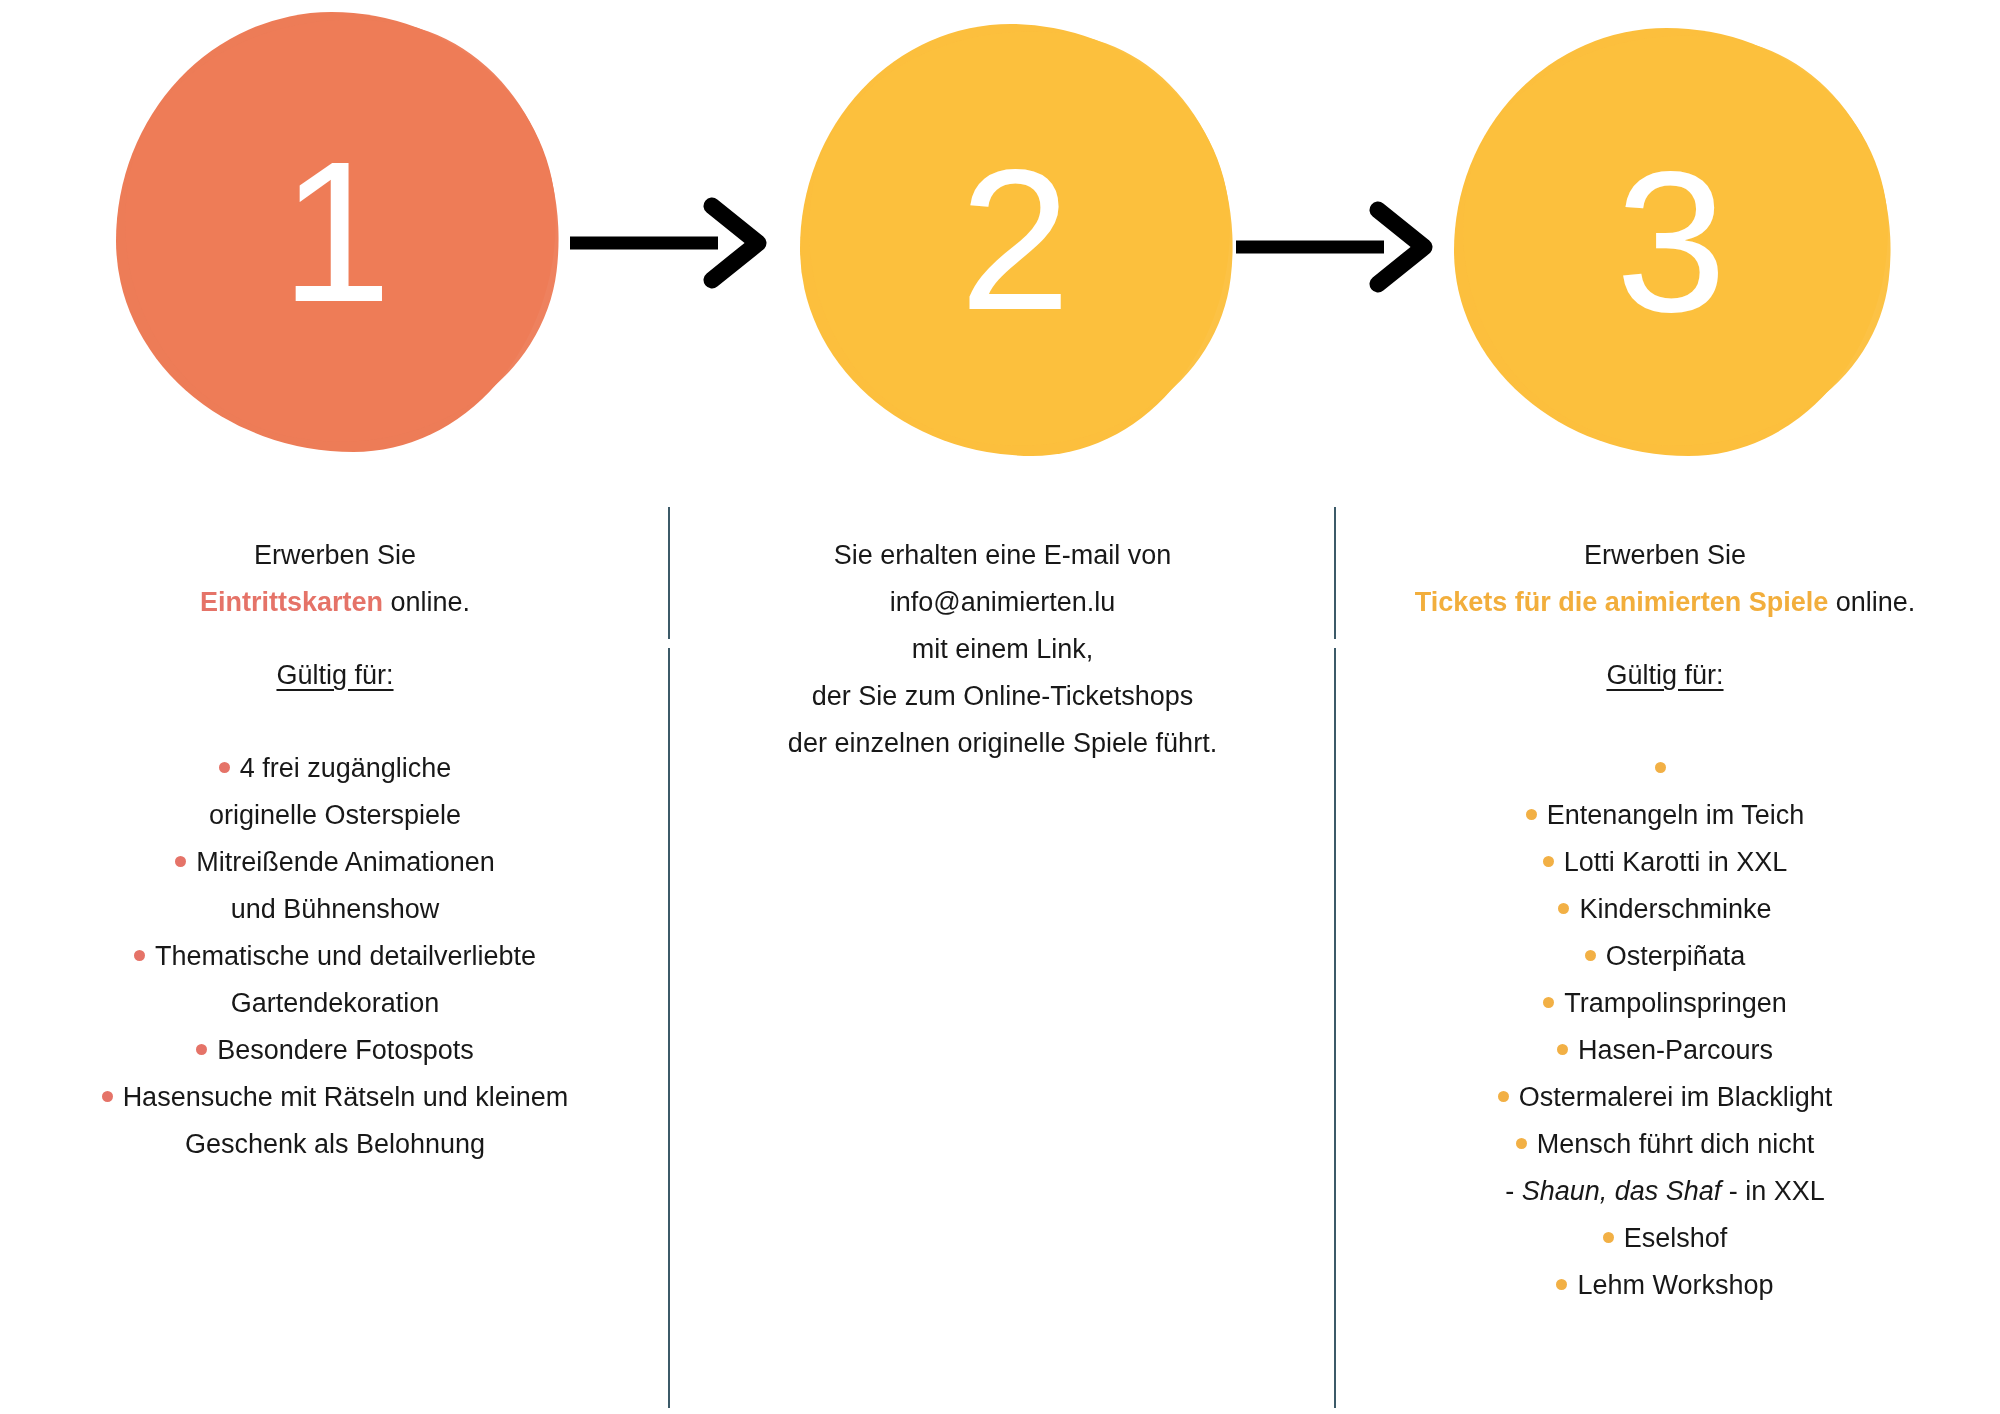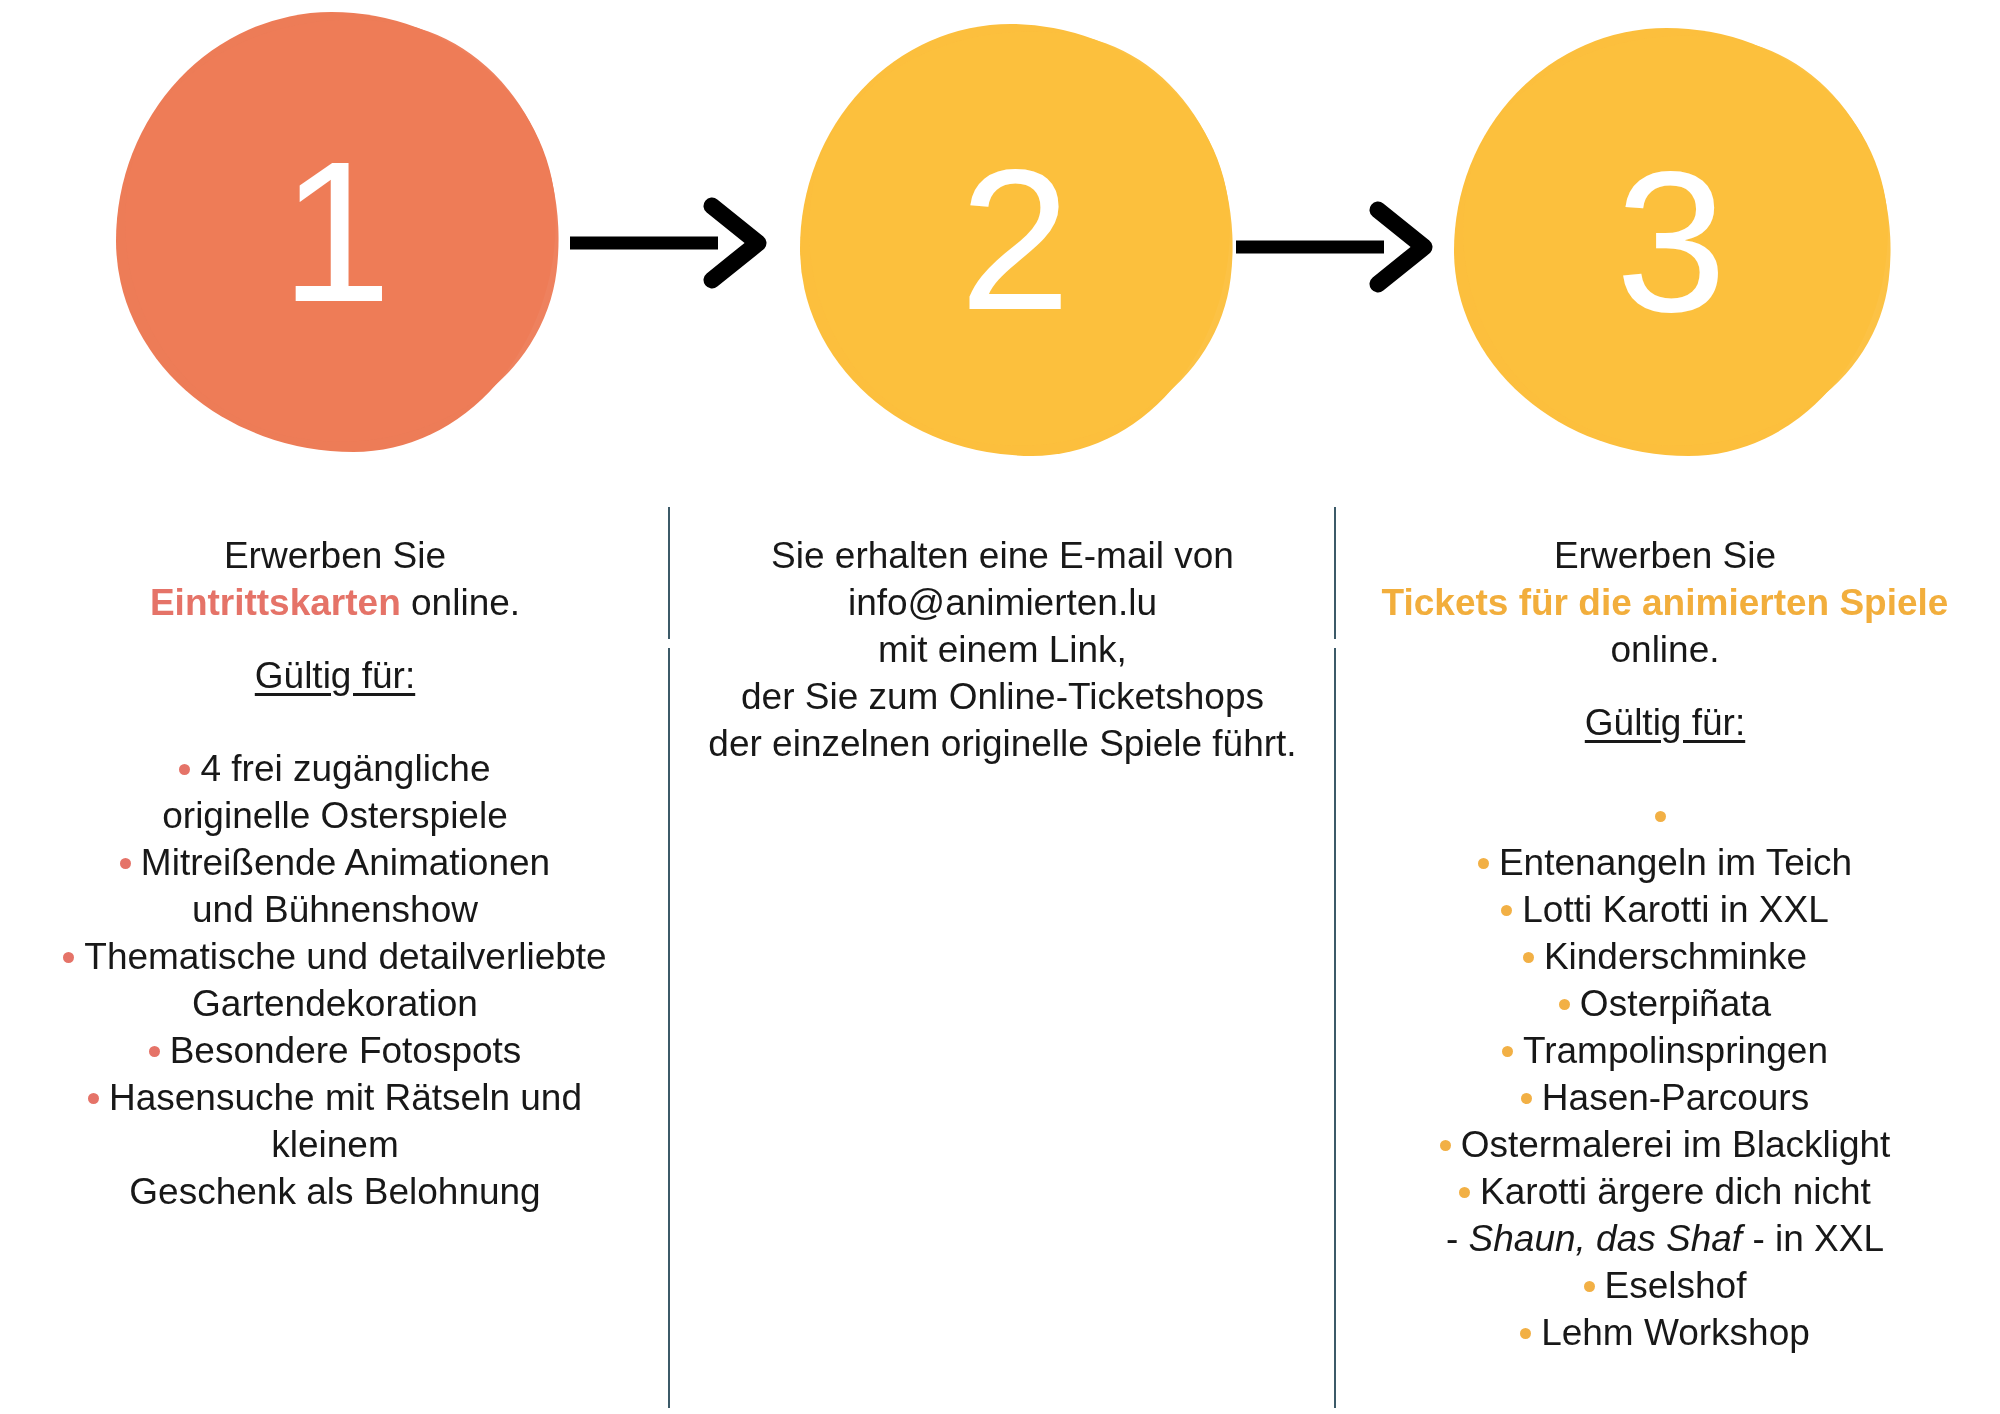--- a/index.html
+++ b/index.html
@@ -46,21 +46,21 @@
   
   .divider{position:absolute;width:2px;background:#3C5A68;}
   .d1a{left:668px;top:507px;height:132px;}
   .d1b{left:668px;top:648px;height:760px;}
   .d2a{left:1334px;top:507px;height:132px;}
   .d2b{left:1334px;top:648px;height:760px;}
   
   .col{
     position:absolute;top:532px;
     text-align:center;
-    font-size:37px;line-height:47px;
+    font-size:27px;line-height:47px;
   }
   .col1{left:25px;width:620px;}
   .col2{left:680px;width:645px;}
   .col3{left:1345px;width:640px;}
   .hl-coral{color:#E57368;font-weight:bold;}
   .hl-yellow{color:#F2AE3C;font-weight:bold;}
   .subhead{margin-top:26px;}
   .subhead span{text-decoration:underline;text-underline-offset:5px;}
   .list{margin-top:46px;}
   .dot{
@@ -145,18 +145,18 @@
   </div>
   <div class="list">
     <div><span class="dot dot-yellow"></span></div>
     <div><span class="dot dot-yellow"></span><span>Entenangeln im Teich</span></div>
     <div><span class="dot dot-yellow"></span><span>Lotti Karotti in XXL</span></div>
     <div><span class="dot dot-yellow"></span><span>Kinderschminke</span></div>
     <div><span class="dot dot-yellow"></span><span>Osterpiñata</span></div>
     <div><span class="dot dot-yellow"></span><span>Trampolinspringen</span></div>
     <div><span class="dot dot-yellow"></span><span>Hasen-Parcours</span></div>
     <div><span class="dot dot-yellow"></span><span>Ostermalerei im Blacklight</span></div>
-    <div><span class="dot dot-yellow"></span><span>Karotti ärgere dich nicht</span></div>
+    <div><span class="dot dot-yellow"></span><span>Mensch führt dich nicht</span></div>
     <div><span>- </span><span class="ital">Shaun, das Shaf</span><span> - in XXL</span></div>
     <div><span class="dot dot-yellow"></span><span>Eselshof</span></div>
     <div><span class="dot dot-yellow"></span><span>Lehm Workshop</span></div>
   </div>
 </div>
 
 </body></html>

